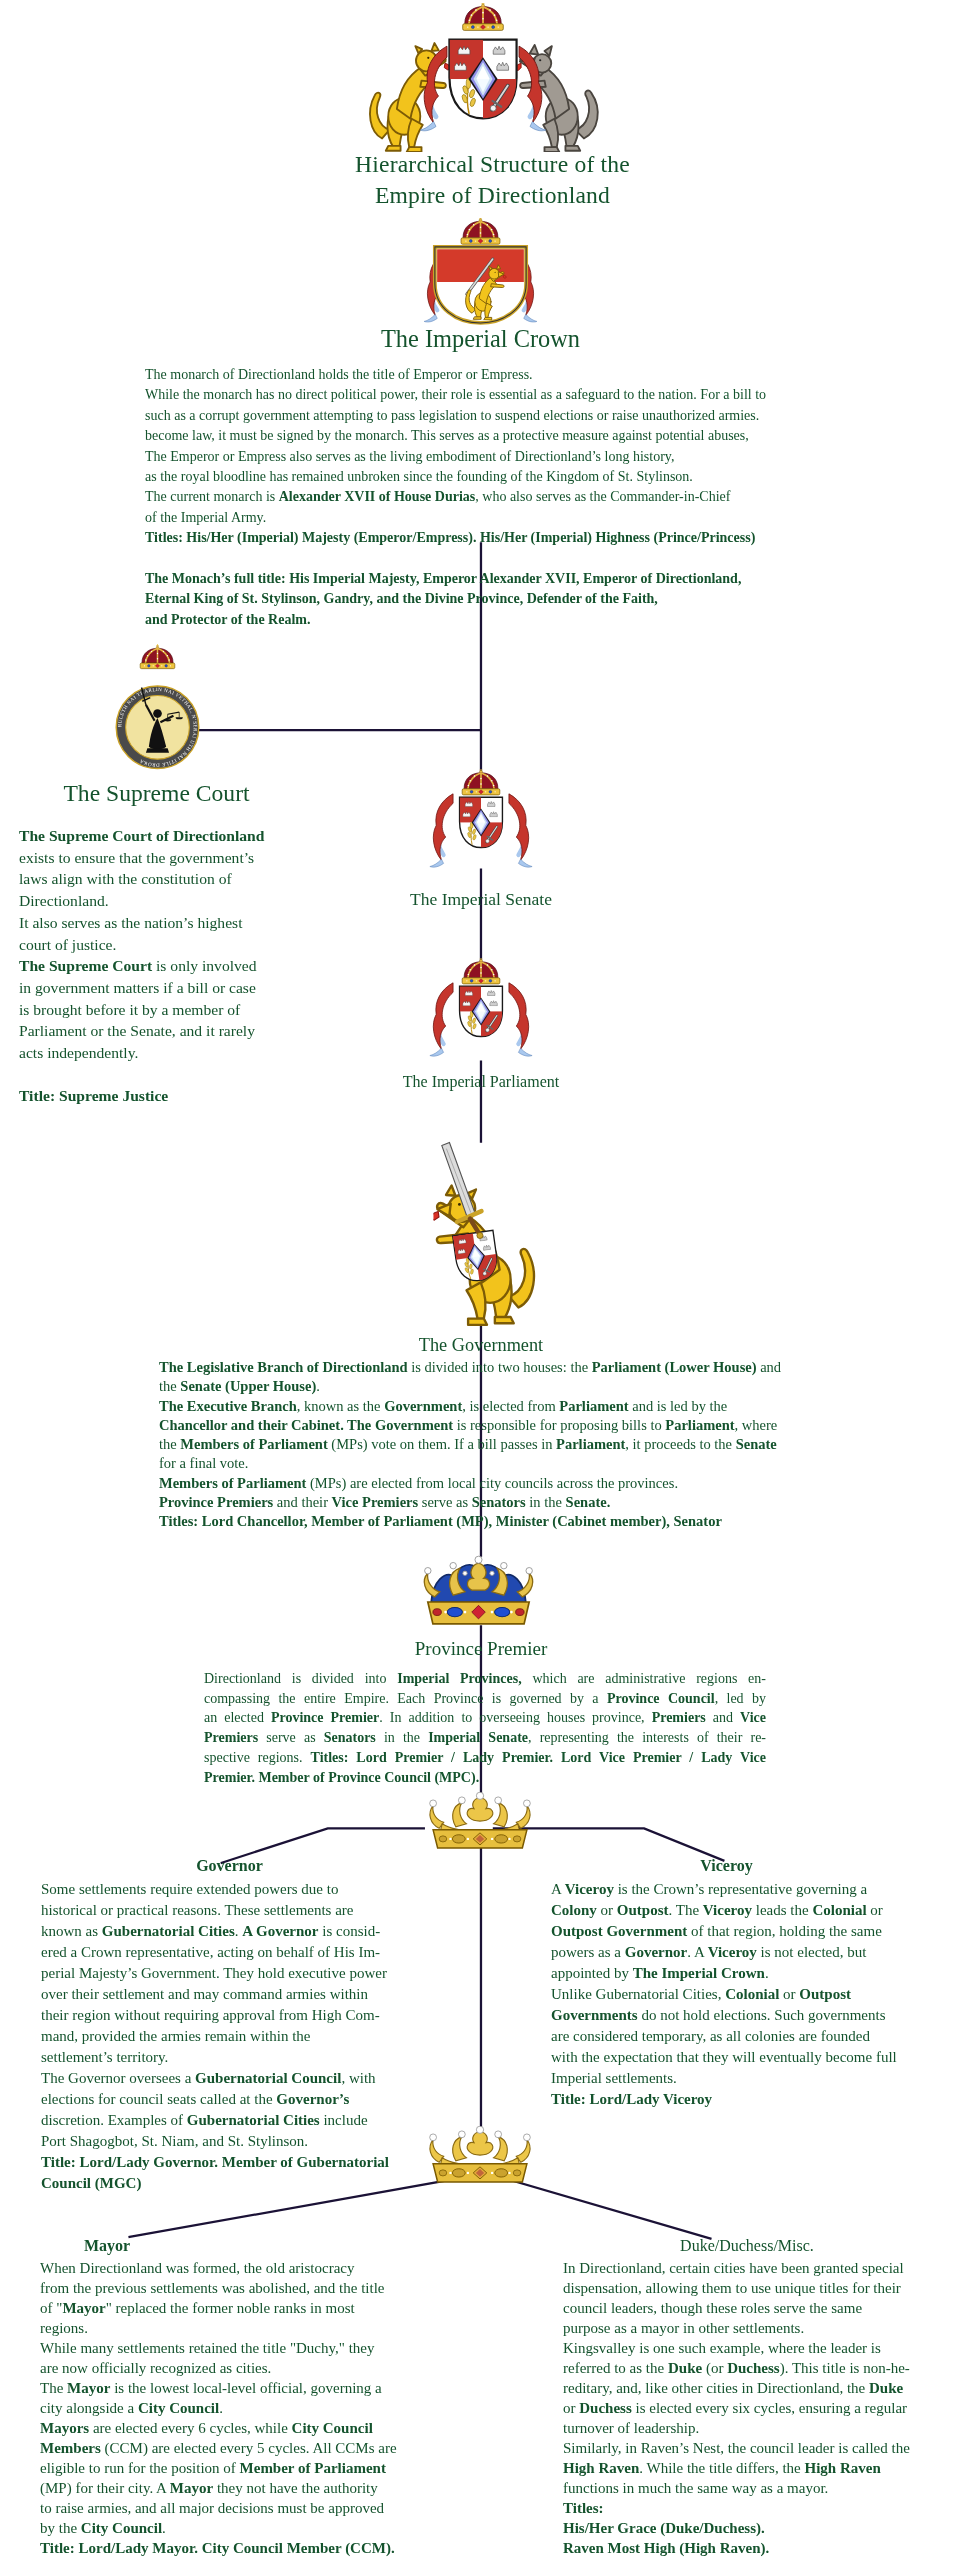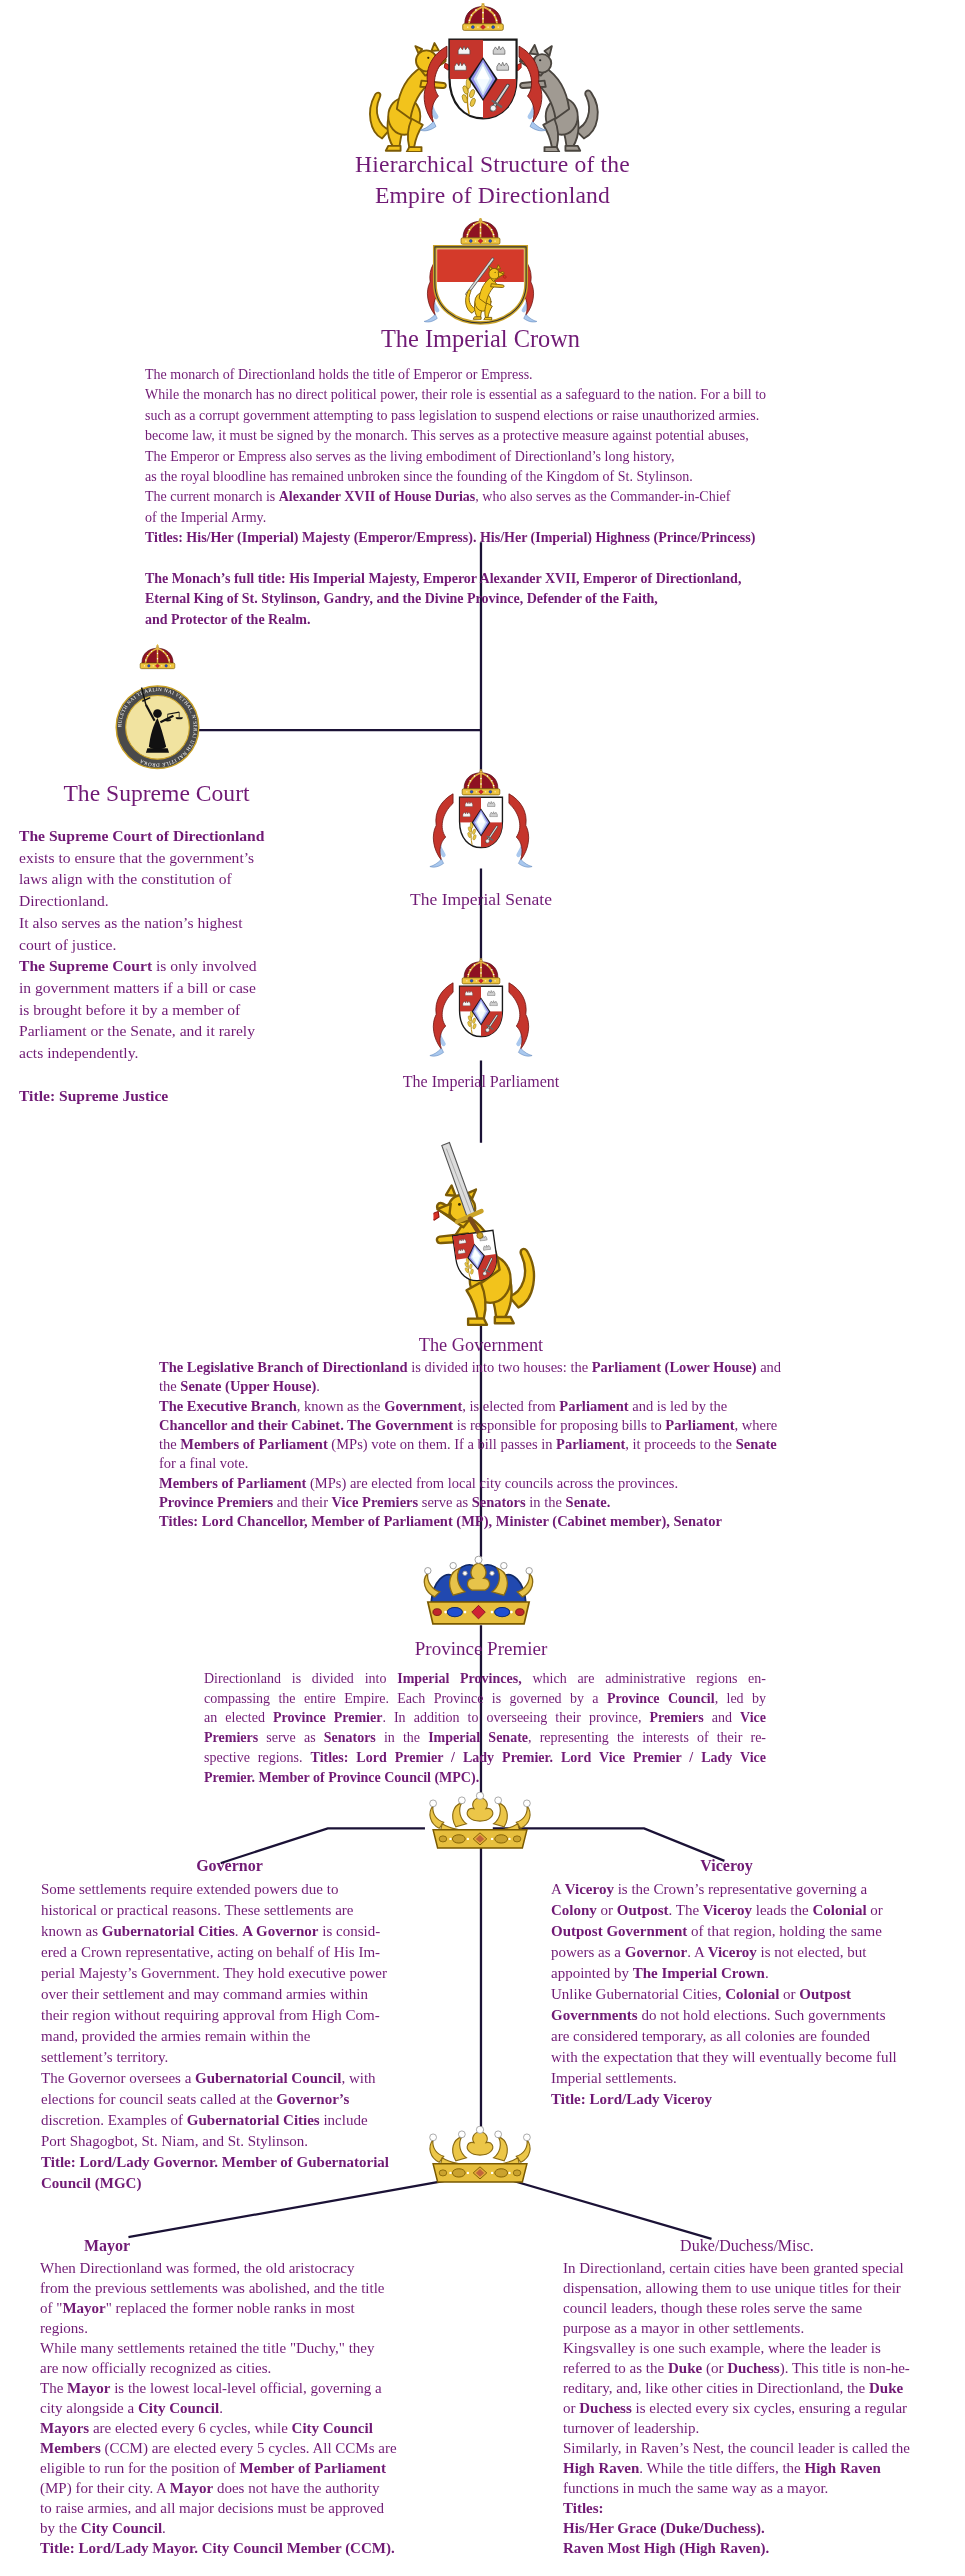--- a/index.html
+++ b/index.html
@@ -1,17 +1,17 @@
 <!DOCTYPE html>
 <html style="font-size:12.2px"><head>
 <meta charset="utf-8">
 <style>
   html,body{margin:0;padding:0;background:#fff}
   .page{position:relative;width:965px;height:2576px;background:#fff;overflow:hidden;
-        font-family:"Liberation Serif",serif;color:#701a75}
+        font-family:"Liberation Serif",serif;color:#14532d}
   svg.gfx{position:absolute;display:block}
   #connectors{position:absolute;left:0;top:0;z-index:0}
   .blk{position:absolute;z-index:2}
   .heading{position:absolute;z-index:2;text-align:center;white-space:nowrap;font-weight:400}
   .tl{white-space:nowrap}
   .tl b{font-weight:700}
   .just .tl, .tl.just{white-space:normal;text-align:justify;text-align-last:justify}
 
   .doc-title{left:254px;top:149px;width:477px;font-size:23.6px;line-height:31px;letter-spacing:0.2px}
   .h-ic{left:290px;top:325px;width:381px;font-size:24.4px}
@@ -380,21 +380,21 @@
       <div class="tl"><b>Titles: Lord Chancellor, Member of Parliament (MP), Minister (Cabinet member), Senator</b></div>
     </div>
 
   <svg class="gfx" style="left:410px;top:1553px" width="137" height="76" viewBox="0 0 160 90">
     <use href="#sym-coronet-blue" width="160" height="90"></use>
   </svg>
   <div class="heading h-pp">Province Premier</div>
   <div class="blk b-pp">
       <div class="tl just"><span>Directionland is divided into </span><b>Imperial Provinces,</b><span> which are administrative regions en-</span></div>
       <div class="tl just"><span>compassing the entire Empire. Each Province is governed by a </span><b>Province Council</b><span>, led by</span></div>
-      <div class="tl just"><span>an elected </span><b>Province Premier</b><span>. In addition to overseeing their province, </span><b>Premiers</b><span> and </span><b>Vice</b></div>
+      <div class="tl just"><span>an elected </span><b>Province Premier</b><span>. In addition to overseeing houses province, </span><b>Premiers</b><span> and </span><b>Vice</b></div>
       <div class="tl just"><b>Premiers</b><span> serve as </span><b>Senators</b><span> in the </span><b>Imperial Senate</b><span>, representing the interests of their re-</span></div>
       <div class="tl just"><span>spective regions. </span><b>Titles: Lord Premier / Lady Premier. Lord Vice Premier / Lady Vice</b></div>
       <div class="tl"><b>Premier. Member of Province Council (MPC).</b></div>
     </div>
 
   <svg class="gfx" style="left:419px;top:1792px" width="122" height="59" viewBox="0 0 160 78">
     <use href="#sym-coronet-gold" width="160" height="78"></use>
   </svg>
   <div class="heading h-governor">Governor</div>
   <div class="heading h-viceroy">Viceroy</div>
@@ -439,21 +439,21 @@
       <div class="tl"><span>from the previous settlements was abolished, and the title</span></div>
       <div class="tl"><span>of "</span><b>Mayor</b><span>" replaced the former noble ranks in most</span></div>
       <div class="tl"><span>regions.</span></div>
       <div class="tl"><span>While many settlements retained the title "Duchy," they</span></div>
       <div class="tl"><span>are now officially recognized as cities.</span></div>
       <div class="tl"><span>The </span><b>Mayor</b><span> is the lowest local-level official, governing a</span></div>
       <div class="tl"><span>city alongside a </span><b>City Council</b><span>.</span></div>
       <div class="tl"><b>Mayors</b><span> are elected every 6 cycles, while </span><b>City Council</b></div>
       <div class="tl"><b>Members</b><span> (CCM) are elected every 5 cycles. All CCMs are</span></div>
       <div class="tl"><span>eligible to run for the position of </span><b>Member of Parliament</b></div>
-      <div class="tl"><span>(MP) for their city. A </span><b>Mayor</b><span> does not have the authority</span></div>
+      <div class="tl"><span>(MP) for their city. A </span><b>Mayor</b><span> they not have the authority</span></div>
       <div class="tl"><span>to raise armies, and all major decisions must be approved</span></div>
       <div class="tl"><span>by the </span><b>City Council</b><span>.</span></div>
       <div class="tl"><b>Title: Lord/Lady Mayor. City Council Member (CCM).</b></div>
     </div>
   <div class="blk b-duke">
       <div class="tl"><span>In Directionland, certain cities have been granted special</span></div>
       <div class="tl"><span>dispensation, allowing them to use unique titles for their</span></div>
       <div class="tl"><span>council leaders, though these roles serve the same</span></div>
       <div class="tl"><span>purpose as a mayor in other settlements.</span></div>
       <div class="tl"><span>Kingsvalley is one such example, where the leader is</span></div>

